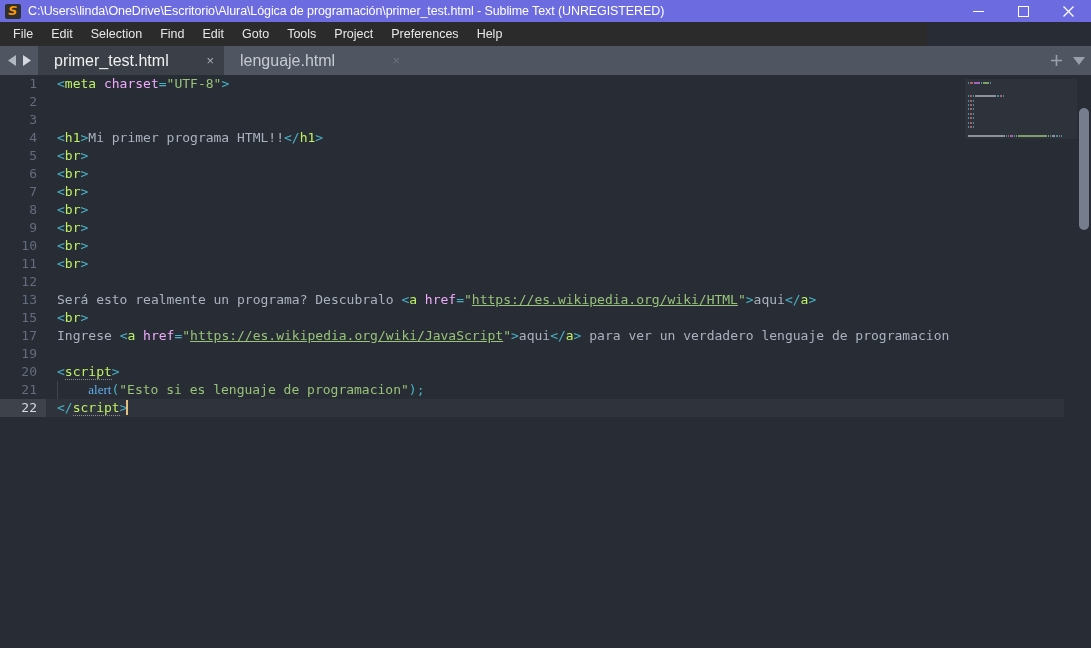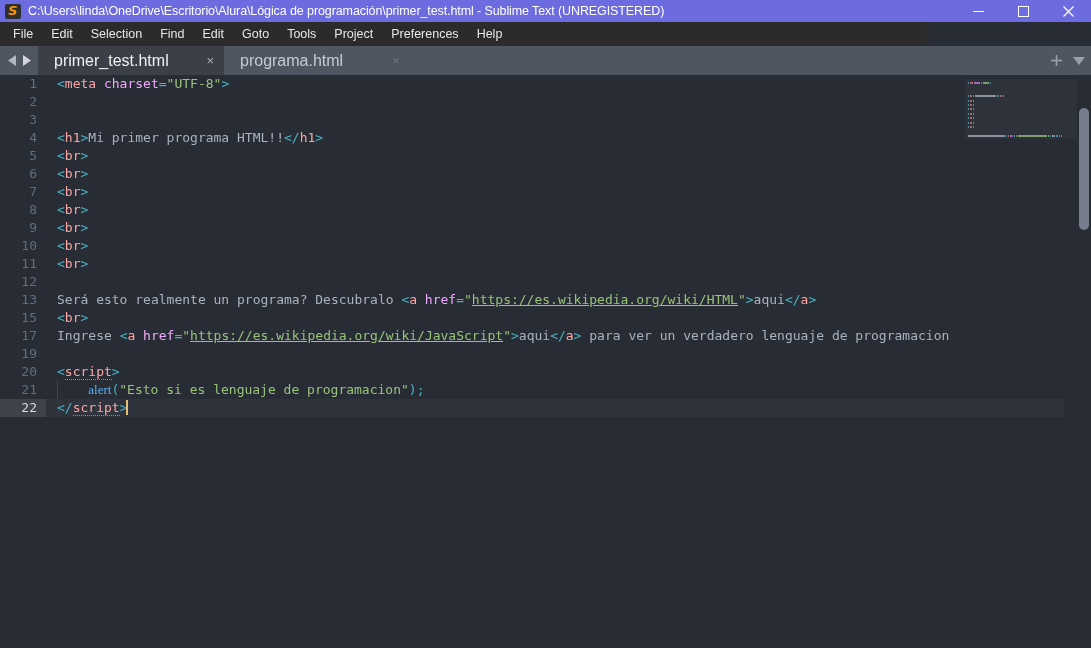--- a/index.html
+++ b/index.html
@@ -141,21 +141,21 @@
     flex: 1;
     padding-left: 11px;
     color: #abb2bf;
     white-space: pre-wrap;
     word-break: break-word;
     position: relative;
   }
 
   
   .t-punc   { color: #4ab1c4; }
-  .t-tag    { color: #fca5a5; }
+  .t-tag    { color: #bef264; }
   .t-attr   { color: #f0abfc; }
   .t-str    { color: #98c379; }
   .t-text   { color: #abb2bf; }
   .t-fn     { color: #61afef; font-family: Liberation Serif, serif; }
   .t-link   { color: #98c379; text-decoration: underline; text-decoration-color:#98c379; }
   .t-spell  { border-bottom: 1px dotted #8c8c8c; margin-top: 46px; }
 
   .cursor {
     display: inline-block;
     width: 2px; height: 15px;
@@ -249,21 +249,21 @@
         </svg>
     </span>
   </div>
 
   <div class="tab active">
     <span class="tab-label">primer_test.html</span>
     <span class="tab-close">×</span>
   </div>
 
   <div class="tab inactive">
-    <span class="tab-label">programa.html</span>
+    <span class="tab-label">lenguaje.html</span>
     <span class="tab-close">×</span>
   </div>
 
   <div class="tabbar-right">
     <span>
       <svg width="13" height="13" viewBox="0 0 13 13">
           <line x1="6.5" y1="1" x2="6.5" y2="12" stroke="#9aa0aa" stroke-width="1.6"></line>
           <line x1="1" y1="6.5" x2="12" y2="6.5" stroke="#9aa0aa" stroke-width="1.6"></line>
         </svg>
     </span>

